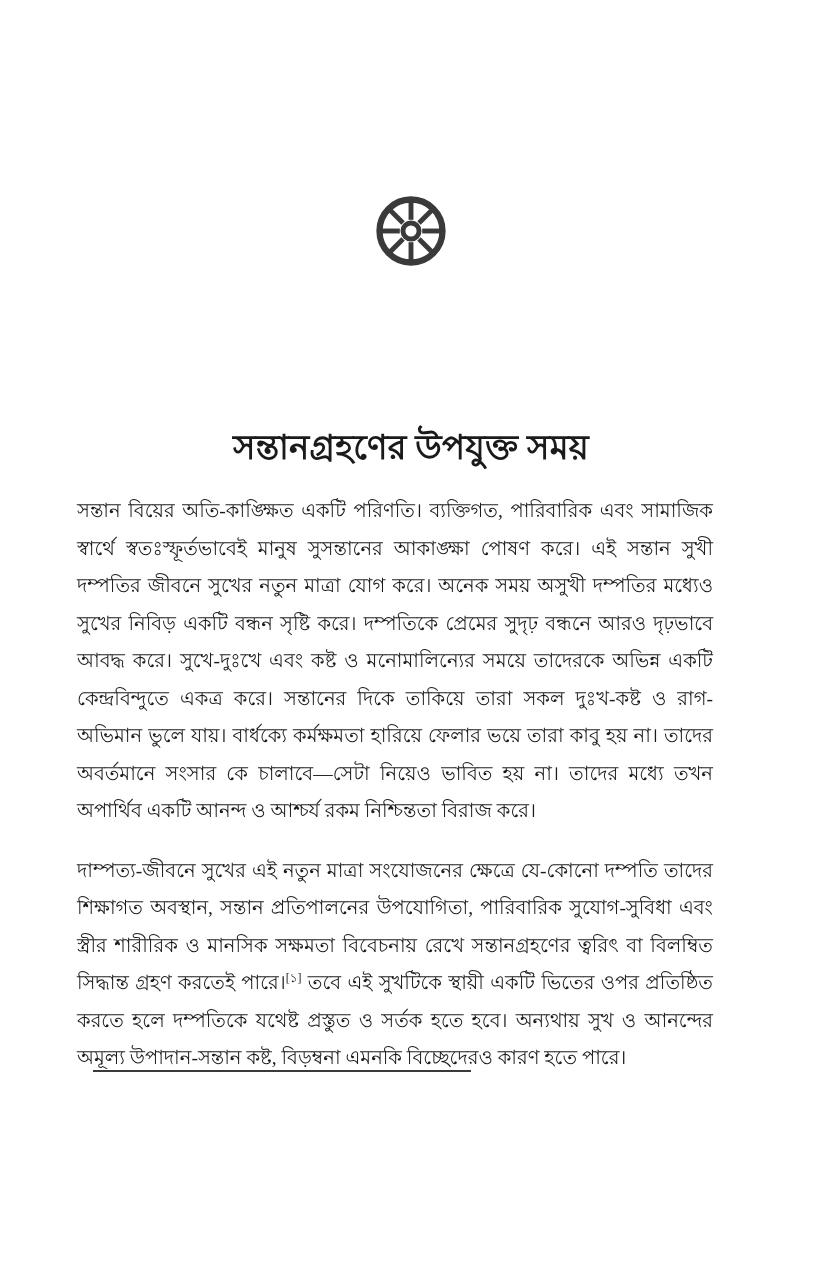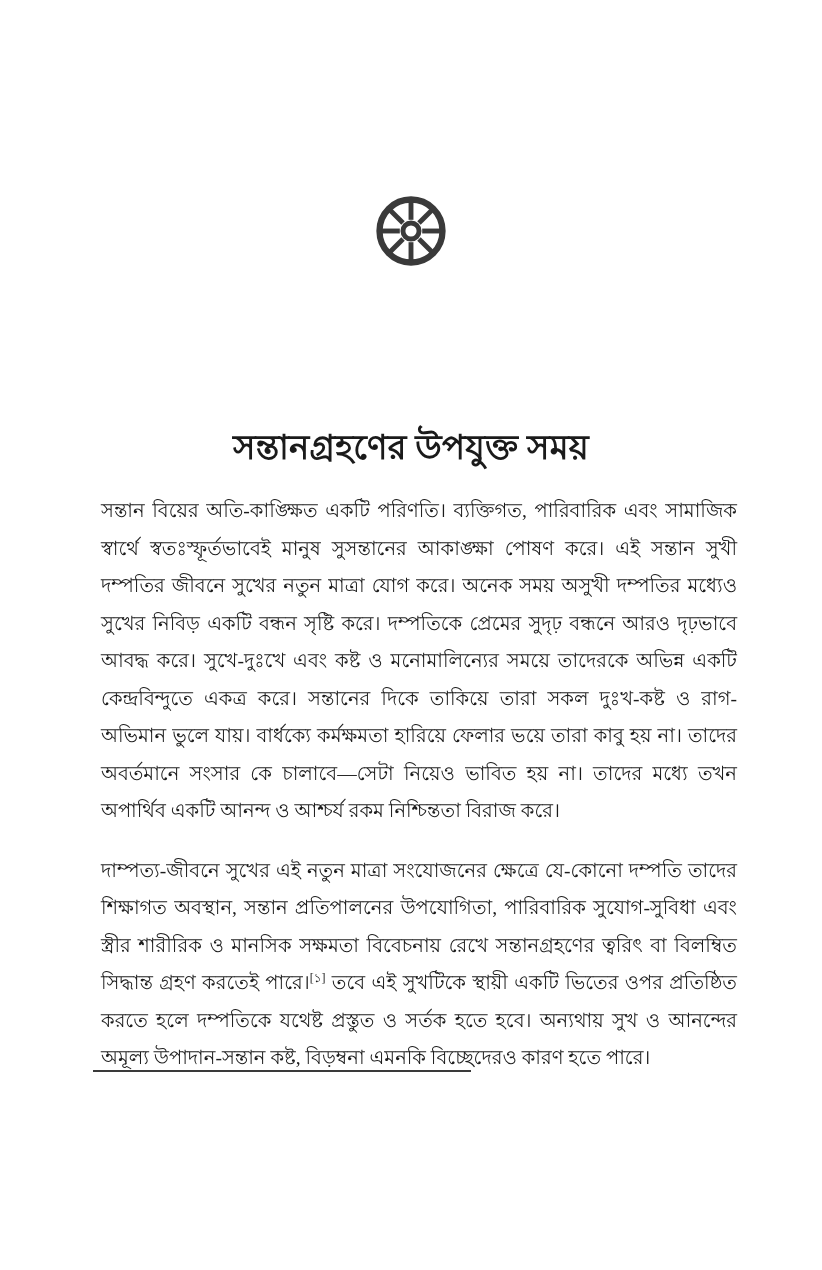--- a/index.html
+++ b/index.html
@@ -48,21 +48,21 @@
     font-size: 34px;
     line-height: 46px;
     color: #1a1a1a;
     letter-spacing: 0.2px;
   }
 
   
   .body-block {
     position: absolute;
     top: 492px;
-    left: 101px;
+    left: 77px;
     width: 636px;
   }
 
   .para {
     font-family: "Liberation Serif", "DejaVu Serif", serif;
     font-size: 19.5px;
     line-height: 37.5px;
     color: #1b1b1b;
     text-align: justify;
     text-justify: inter-word;

